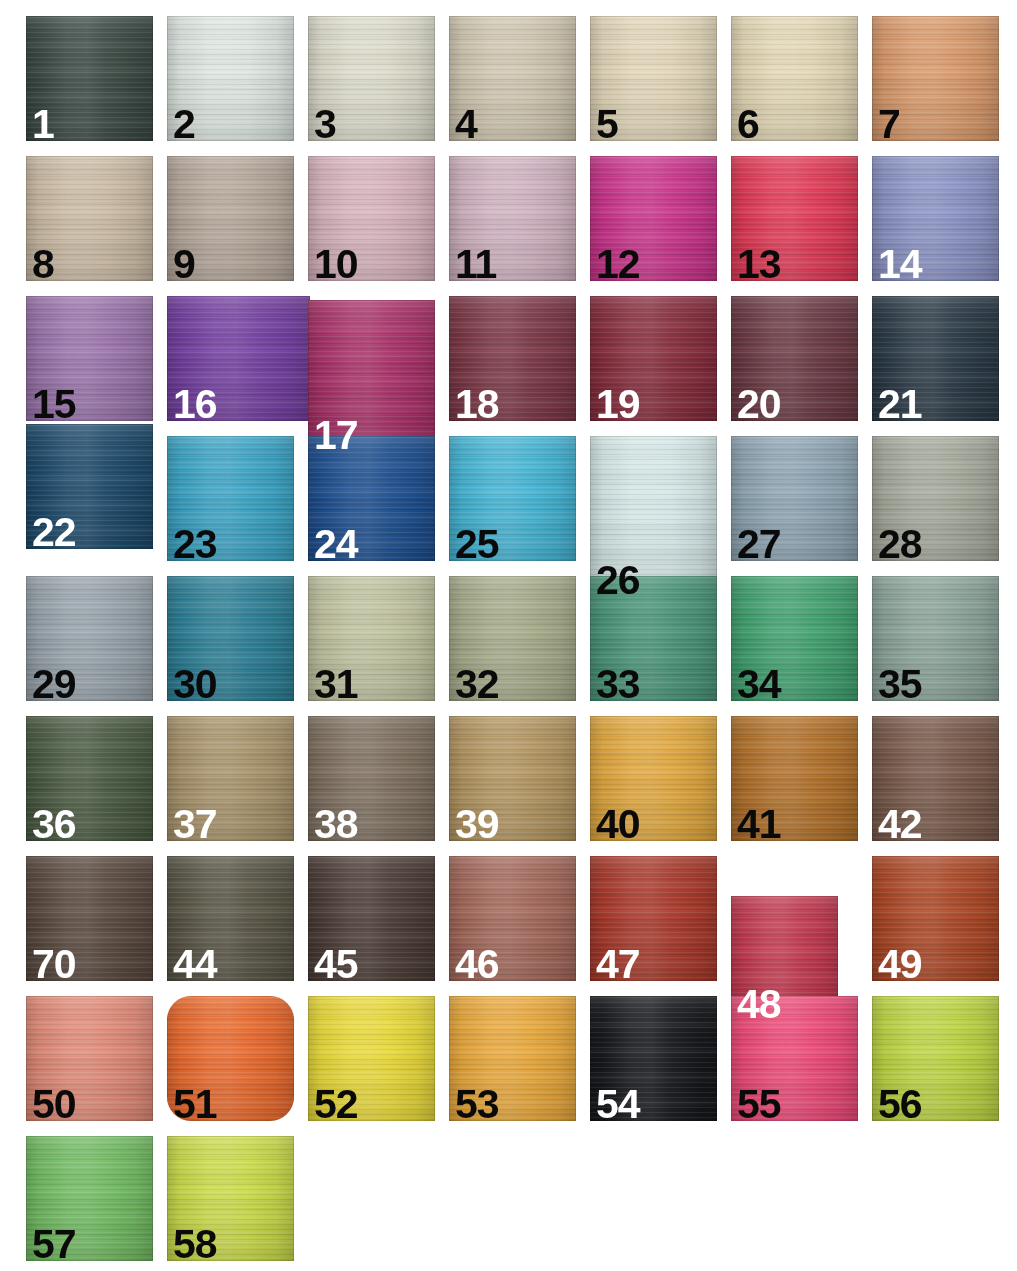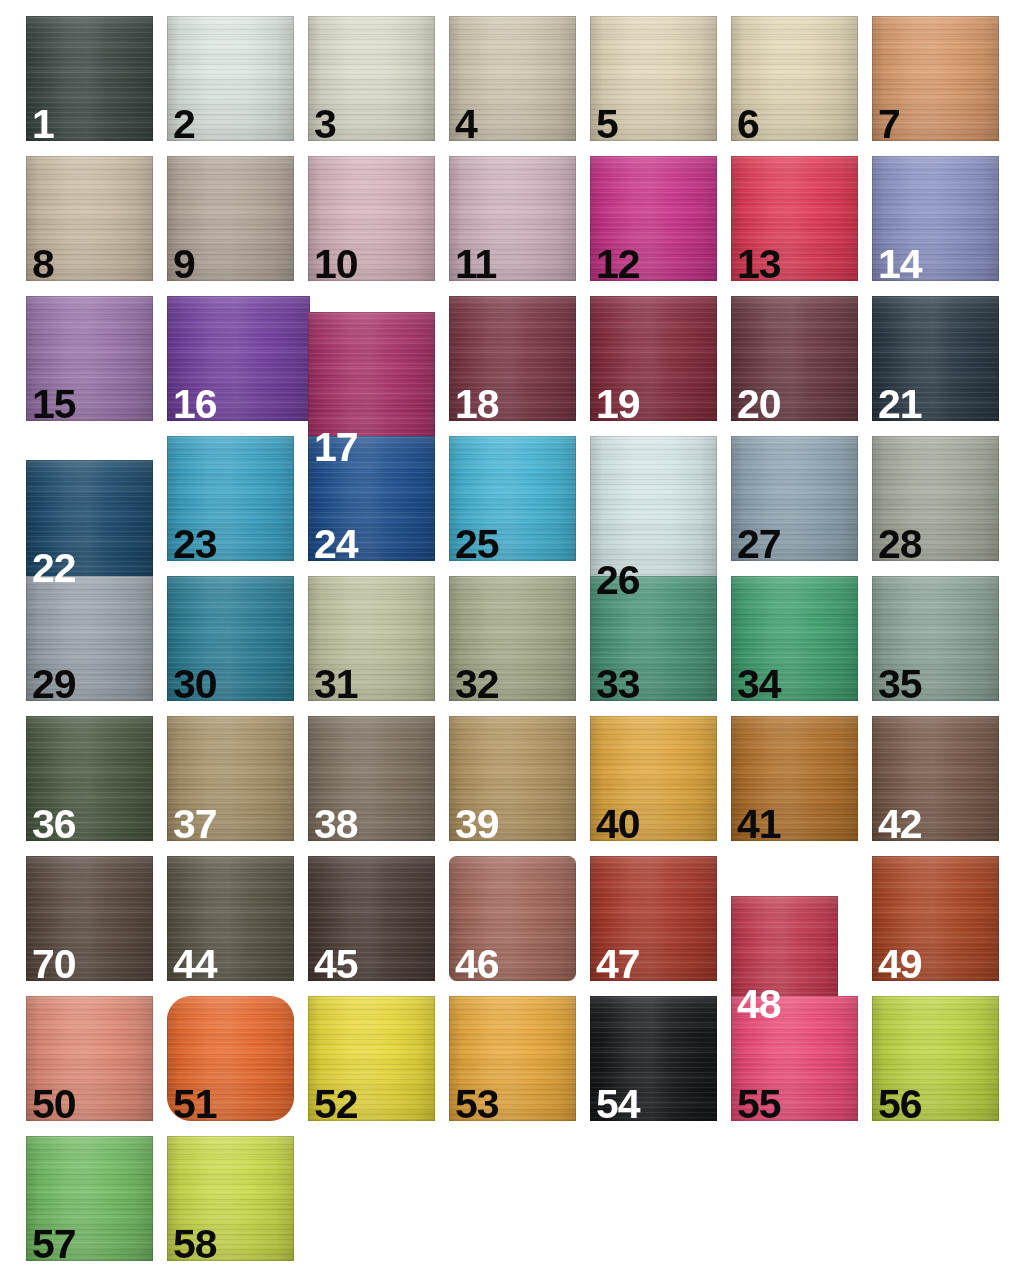--- a/index.html
+++ b/index.html
@@ -265,21 +265,21 @@
     </div>
     <div class="swatch" style="left: 167px; top: 296px; width: 143px; height: 125px;">
       <div class="fill" style="background: rgb(115, 64, 160);"></div>
       <div class="threads"></div>
       <div class="bands"></div>
       <div class="cyl"></div>
       <div class="vshade"></div>
       <div class="edge"></div>
       <span class="num light">16</span>
     </div>
-    <div class="swatch" style="left: 308px; top: 312px; width: 127px; height: 152px;">
+    <div class="swatch" style="left: 308px; top: 300px; width: 127px; height: 152px;">
       <div class="fill" style="background: rgb(168, 50, 104);"></div>
       <div class="threads"></div>
       <div class="bands"></div>
       <div class="cyl"></div>
       <div class="vshade"></div>
       <div class="edge"></div>
       <span class="num light">17</span>
     </div>
     <div class="swatch" style="left: 449px; top: 296px; width: 127px; height: 125px;">
       <div class="fill" style="background: rgb(123, 56, 70);"></div>
@@ -310,21 +310,21 @@
     </div>
     <div class="swatch" style="left: 872px; top: 296px; width: 127px; height: 125px;">
       <div class="fill" style="background: rgb(43, 58, 70);"></div>
       <div class="threads"></div>
       <div class="bands"></div>
       <div class="cyl"></div>
       <div class="vshade"></div>
       <div class="edge"></div>
       <span class="num light">21</span>
     </div>
-    <div class="swatch" style="left: 26px; top: 460px; width: 127px; height: 125px;">
+    <div class="swatch" style="left: 26px; top: 424px; width: 127px; height: 125px;">
       <div class="fill" style="background: rgb(29, 74, 107);"></div>
       <div class="threads"></div>
       <div class="bands"></div>
       <div class="cyl"></div>
       <div class="vshade"></div>
       <div class="edge"></div>
       <span class="num light">22</span>
     </div>
     <div class="swatch" style="left: 167px; top: 436px; width: 127px; height: 125px;">
       <div class="fill" style="background: rgb(59, 163, 196);"></div>
@@ -526,21 +526,21 @@
     </div>
     <div class="swatch" style="left: 308px; top: 856px; width: 127px; height: 125px;">
       <div class="fill" style="background: rgb(75, 60, 54);"></div>
       <div class="threads"></div>
       <div class="bands"></div>
       <div class="cyl"></div>
       <div class="vshade"></div>
       <div class="edge"></div>
       <span class="num light">45</span>
     </div>
-    <div class="swatch" style="left: 449px; top: 856px; width: 127px; height: 125px; border-radius: 8px;">
+    <div class="swatch" style="left: 449px; top: 856px; width: 127px; height: 125px;">
       <div class="fill" style="background: rgb(163, 104, 91);"></div>
       <div class="threads"></div>
       <div class="bands"></div>
       <div class="cyl"></div>
       <div class="vshade"></div>
       <div class="edge"></div>
       <span class="num light">46</span>
     </div>
     <div class="swatch" style="left: 590px; top: 856px; width: 127px; height: 125px;">
       <div class="fill" style="background: rgb(168, 57, 43);"></div>

